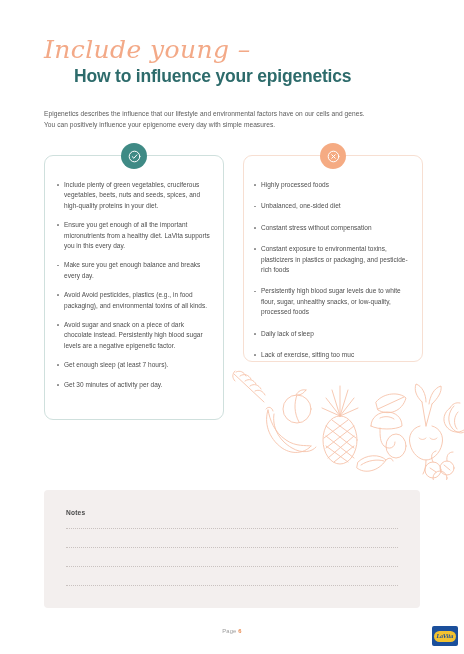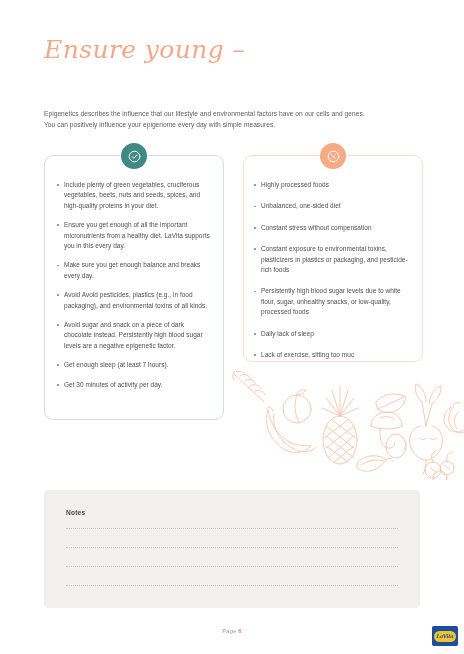--- a/index.html
+++ b/index.html
@@ -219,21 +219,22 @@
     color: #1b4f9b;
     letter-spacing: -0.2px;
   }
 </style>
 </head>
 <body>
 
 <div class="page">
 
   <div class="header">
-    <div class="title-script">Ensure young –</div>
+    <div class="title-script">Include young –</div>
+    <div class="title-main">How to influence your epigenetics</div>
   </div>
 
   <div class="intro">
     <p>Epigenetics describes the influence that our lifestyle and environmental factors have on our cells and genes.</p>
     <p>You can positively influence your epigenome every day with simple measures.</p>
   </div>
 
   <div class="card card-good">
     <div class="badge badge-good">
       <svg width="15" height="15" viewBox="0 0 24 24" fill="none" stroke="#ffffff" stroke-width="1.6" stroke-linecap="round" stroke-linejoin="round">

